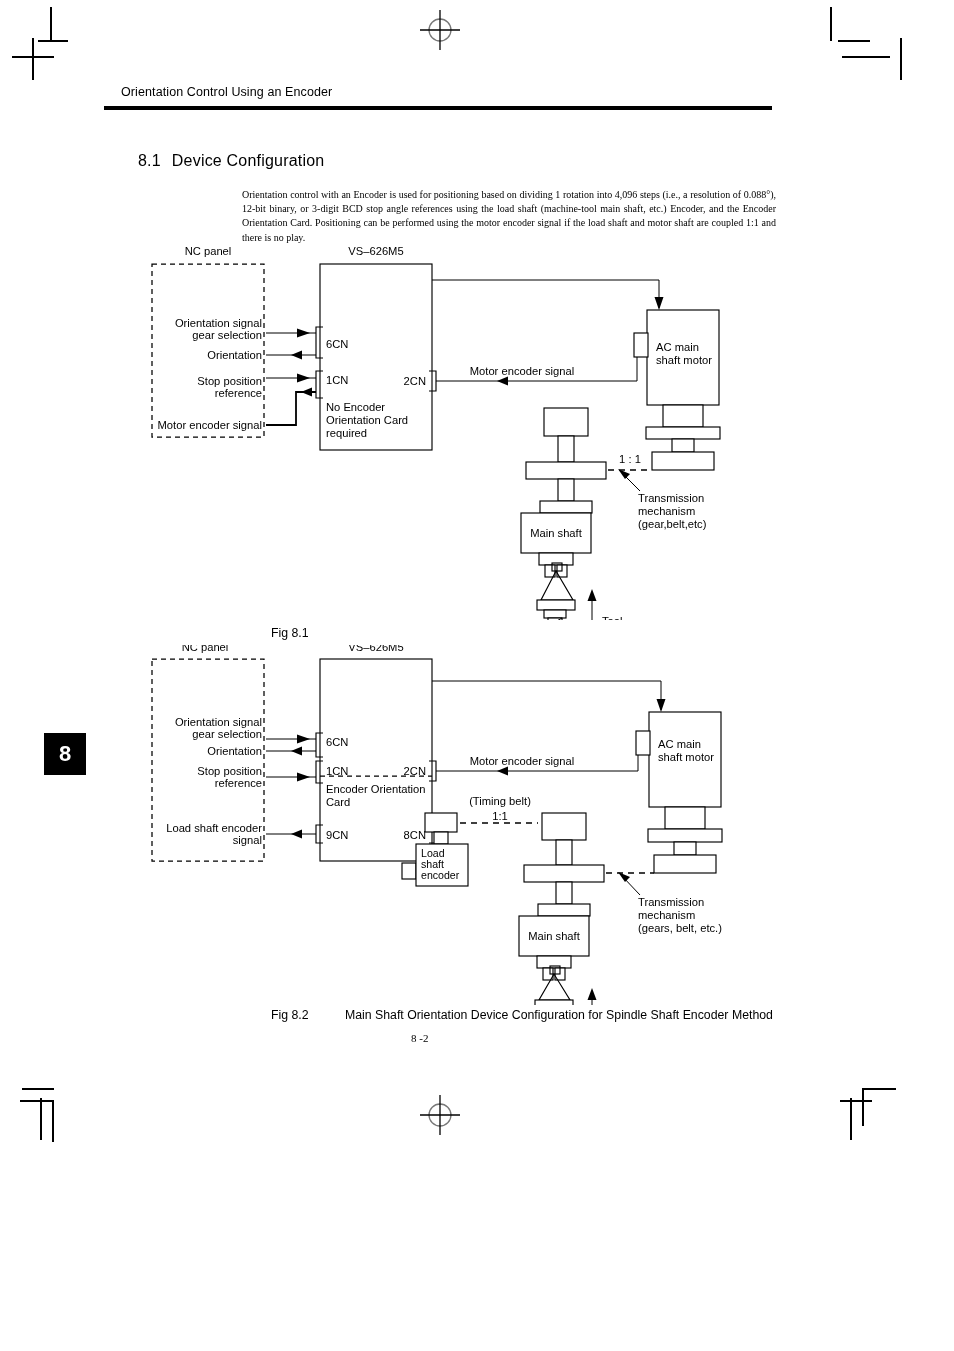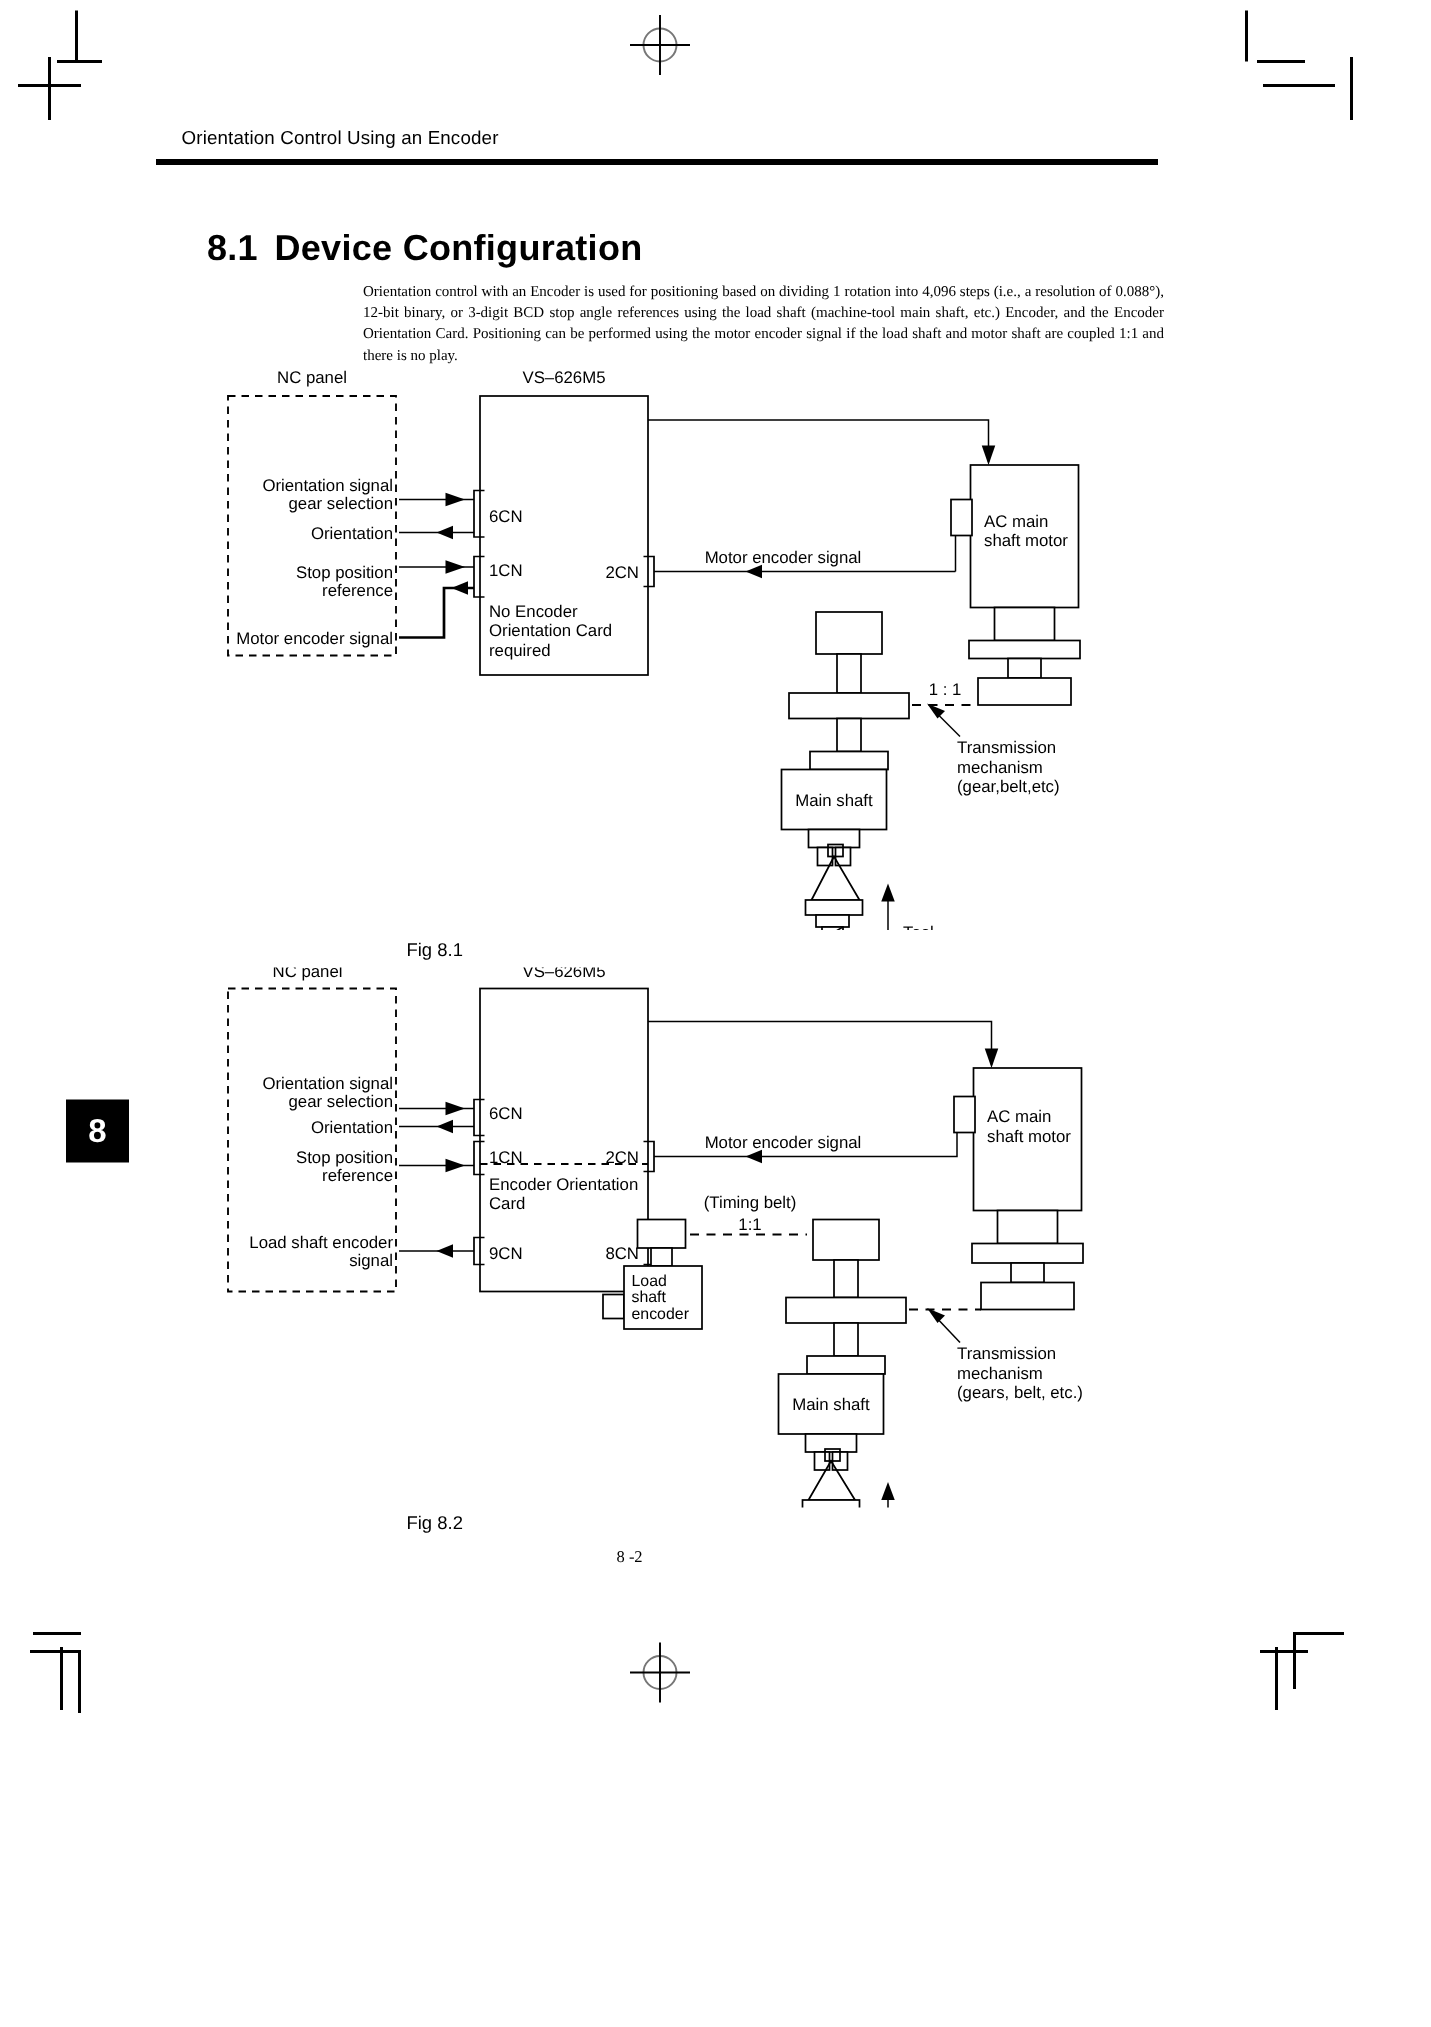--- a/index.html
+++ b/index.html
@@ -8,21 +8,21 @@
     font-family:"Liberation Sans",sans-serif;color:#000;
   }
   .abs{position:absolute;}
   
   .cm{position:absolute;background:#000;}
   .reg{position:absolute;}
   
   #page-header{left:106px;top:85px;font-size:12.5px;letter-spacing:.1px;margin-left:15px;}
   #header-rule{left:104px;top:106px;width:668px;height:4px;background:#000;}
   
-  #section-title{left:138px;top:152px;font-size:24px;font-weight:bold;letter-spacing:.2px;}
+  #section-title{left:138px;top:152px;font-size:16px;font-weight:normal;letter-spacing:.2px;}
   #section-title .num{margin-right:11px;}
   
   #intro-paragraph{
     left:242px;top:188px;width:534px;
     font-family:"Liberation Serif",serif;font-size:10px;line-height:14.2px;
     text-align:justify;
   }
   
   .fig-caption{font-size:12.3px;}
   .fig-caption .fl{position:absolute;}
@@ -301,15 +301,16 @@
     <line class="thin" x1="406" y1="397" x2="420" y2="389"></line>
   </g>
   <line class="thin" x1="452" y1="386" x2="452" y2="347"></line>
   <polygon points="447.5,355 456.5,355 452,343"></polygon>
   <text x="462" y="378">Tool</text>
 </svg>
 </div>
 
 <div class="abs fig-caption" id="fig2-caption">
   <span class="fl lbl">Fig 8.2</span>
+  <span class="fl txt">Main Shaft Orientation Device Configuration for  Spindle Shaft Encoder Method</span>
 </div>
 
 <div class="abs" id="page-number">8 -2</div>
 
 </body></html>

